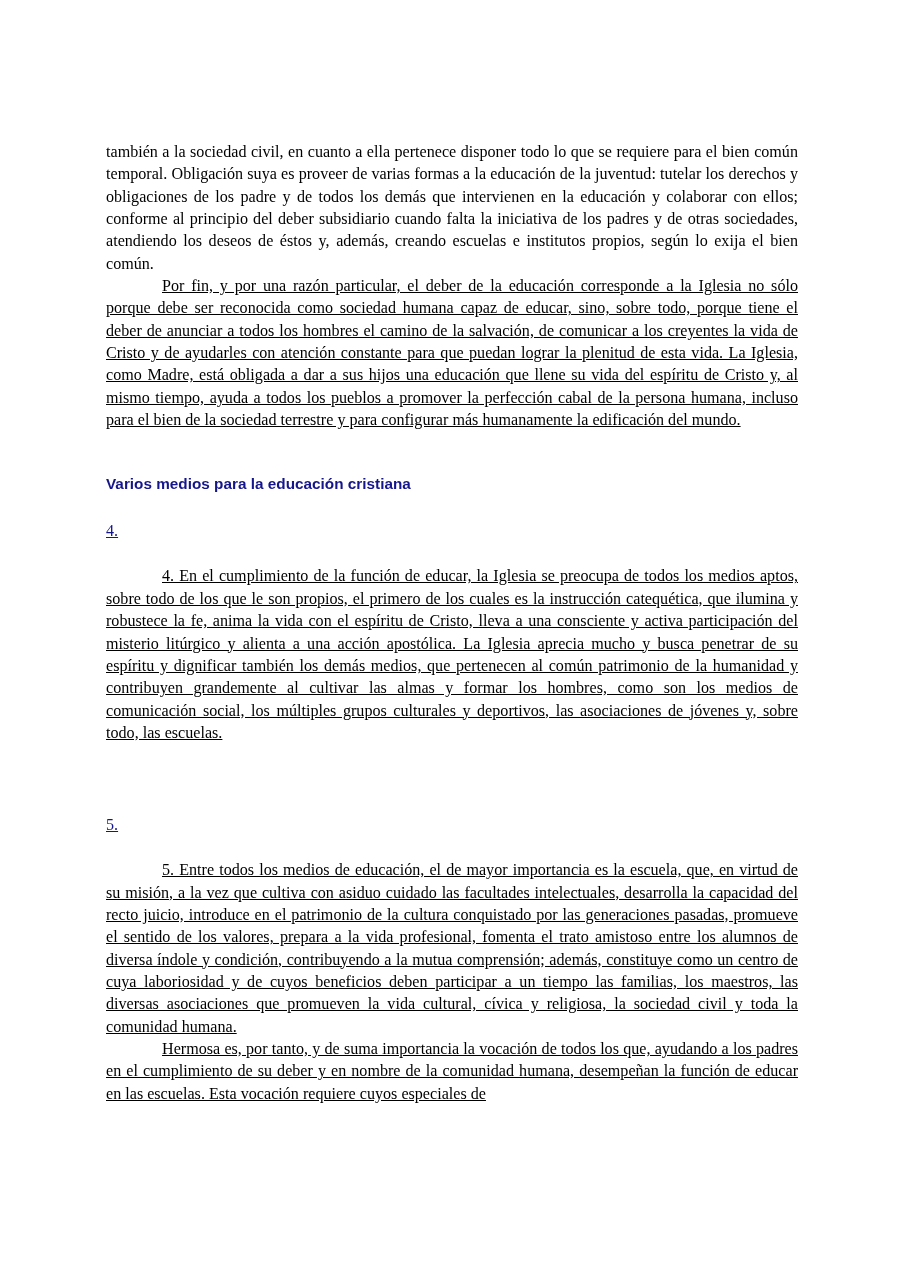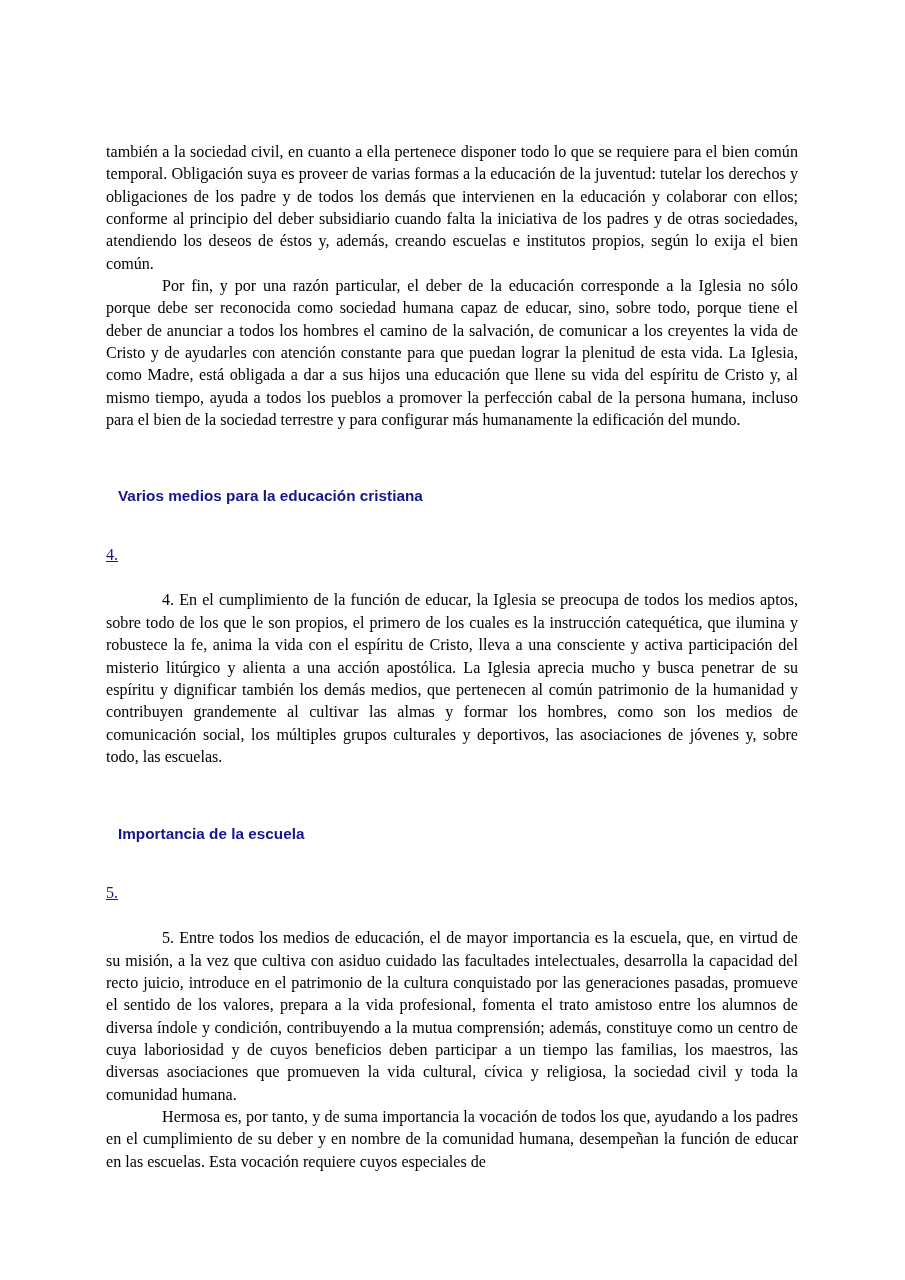--- a/index.html
+++ b/index.html
@@ -33,23 +33,24 @@
     font-size: 16.1px;
     line-height: 22.35px;
     text-align: justify;
     text-indent: 0;
     color: #000000;
     -webkit-font-smoothing: antialiased;
     letter-spacing: 0.01px;
   }
   p.indent {
     text-indent: 56px;
+    text-decoration: underline;
   }
   h2.section-heading {
-    margin: 12px;
+    margin: 0;
     font-family: "Liberation Sans", "DejaVu Sans", sans-serif;
     font-size: 15.3px;
     font-weight: bold;
     color: #16168c;
     line-height: 20px;
     letter-spacing: 0.01px;
   }
   .para-block { margin: 0; }
 
   
@@ -89,21 +90,20 @@
     <div class="link-row">
       <a class="num-link" href="#">4.</a>
     </div>
 
     <div class="sp-after-link1"></div>
 
     <p class="body-text para-block indent">4. En el cumplimiento de la función de educar, la Iglesia se preocupa de todos los medios aptos, sobre todo de los que le son propios, el primero de los cuales es la instrucción catequética, que ilumina y robustece la fe, anima la vida con el espíritu de Cristo, lleva a una consciente y activa participación del misterio litúrgico y alienta a una acción apostólica. La Iglesia aprecia mucho y busca penetrar de su espíritu y dignificar también los demás medios, que pertenecen al común patrimonio de la humanidad y contribuyen grandemente al cultivar las almas y formar los hombres, como son los medios de comunicación social, los múltiples grupos culturales y deportivos, las asociaciones de jóvenes y, sobre todo, las escuelas.</p>
 
     <div class="sp-after-para4"></div>
 
-    <h2 class="section-heading">Importancia de la escuela</h2>
 
     <div class="sp-after-head2"></div>
 
     <div class="link-row">
       <a class="num-link" href="#">5.</a>
     </div>
 
     <div class="sp-after-link2"></div>
 
     <p class="body-text para-block indent">5. Entre todos los medios de educación, el de mayor importancia es la escuela, que, en virtud de su misión, a la vez que cultiva con asiduo cuidado las facultades intelectuales, desarrolla la capacidad del recto juicio, introduce en el patrimonio de la cultura conquistado por las generaciones pasadas, promueve el sentido de los valores, prepara a la vida profesional, fomenta el trato amistoso entre los alumnos de diversa índole y condición, contribuyendo a la mutua comprensión; además, constituye como un centro de cuya laboriosidad y de cuyos beneficios deben participar a un tiempo las familias, los maestros, las diversas asociaciones que promueven la vida cultural, cívica y religiosa, la sociedad civil y toda la comunidad humana.</p>

